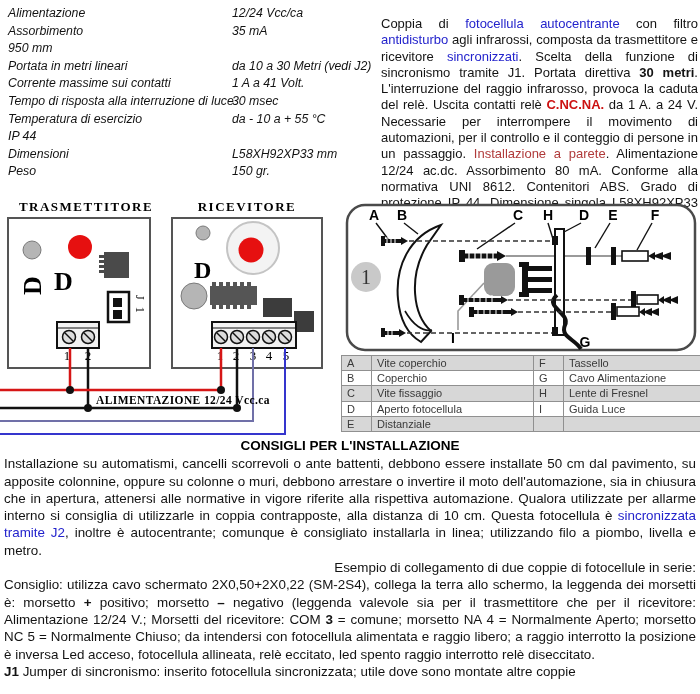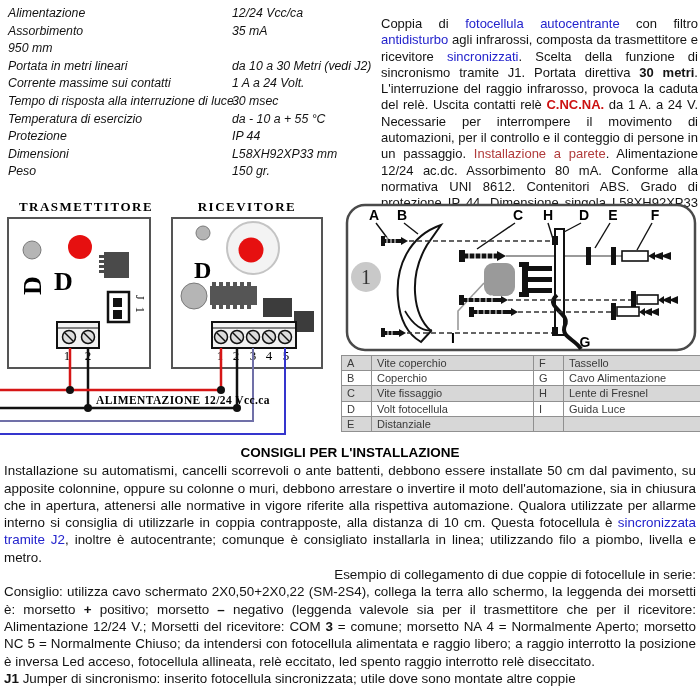--- a/index.html
+++ b/index.html
@@ -37,21 +37,21 @@
           border-collapse:collapse;table-layout:fixed;
           font-size:11px;color:#3a3a3a;}
   .legend td{border:1px solid #909090;height:14.2px;padding:0 0 0 5px;
              overflow:hidden;white-space:nowrap;background:#fff;}
   .legend tr.alt td{background:#d7d7d7;}
   .col-letter{width:24px;}
   .col-desc1{width:156px;margin-left:8px;}
   .col-desc2{width:146px;}
   
   .consigli{position:absolute;left:4px;top:437px;width:692px;
-            font-size:13.4px;line-height:17.3px;margin-top:7px;}
+            font-size:13.4px;line-height:17.3px;}
   .consigli h3{margin:0 0 1px 0;text-align:center;font-size:13.5px;color:#000;}
   .consigli p{margin:0;text-align:justify;}
   .consigli p.centered{text-align:right;}
 </style>
 </head>
 <body>
 
 <div class="specs">
   <div class="spec-row">
       <span class="spec-label">Alimentazione</span>
@@ -63,32 +63,31 @@
     </div>
   <div class="spec-row">
       <span class="spec-value">950 mm</span>
     </div>
   <div class="spec-row">
       <span class="spec-label">Portata in metri lineari</span>
       <span class="spec-value">da 10 a 30 Metri (vedi J2)</span>
     </div>
   <div class="spec-row">
       <span class="spec-label">Corrente massime sui contatti</span>
-      <span class="spec-value">1 A a 24 Volt.</span>
+      <span class="spec-value">1 A a 41 Volt.</span>
     </div>
   <div class="spec-row">
       <span class="spec-label">Tempo di risposta alla interruzione di luce</span>
       <span class="spec-value">30 msec</span>
     </div>
   <div class="spec-row">
       <span class="spec-label">Temperatura di esercizio</span>
       <span class="spec-value">da - 10 a + 55 °C</span>
     </div>
   <div class="spec-row">
-      <span class="spec-label">Protezione</span>
       <span class="spec-value">IP 44</span>
     </div>
   <div class="spec-row">
       <span class="spec-label">Dimensioni</span>
       <span class="spec-value">L58XH92XP33 mm</span>
     </div>
   <div class="spec-row">
       <span class="spec-label">Peso</span>
       <span class="spec-value">150 gr.</span>
     </div>
@@ -309,21 +308,21 @@
         <td class="col-desc2">Cavo Alimentazione</td>
       </tr>
   <tr class="alt">
         <td class="col-letter">C</td>
         <td class="col-desc1">Vite fissaggio</td>
         <td class="col-letter">H</td>
         <td class="col-desc2">Lente di Fresnel</td>
       </tr>
   <tr>
         <td class="col-letter">D</td>
-        <td class="col-desc1">Volt fotocellula</td>
+        <td class="col-desc1">Aperto fotocellula</td>
         <td class="col-letter">I</td>
         <td class="col-desc2">Guida Luce</td>
       </tr>
   <tr class="alt">
         <td class="col-letter">E</td>
         <td class="col-desc1">Distanziale</td>
         <td class="col-letter"></td>
         <td class="col-desc2"></td>
       </tr>
 </tbody>

